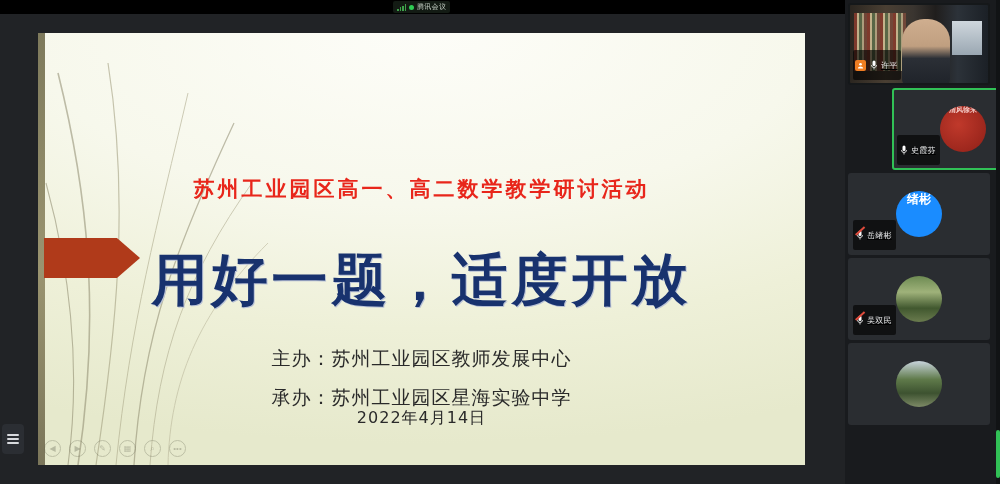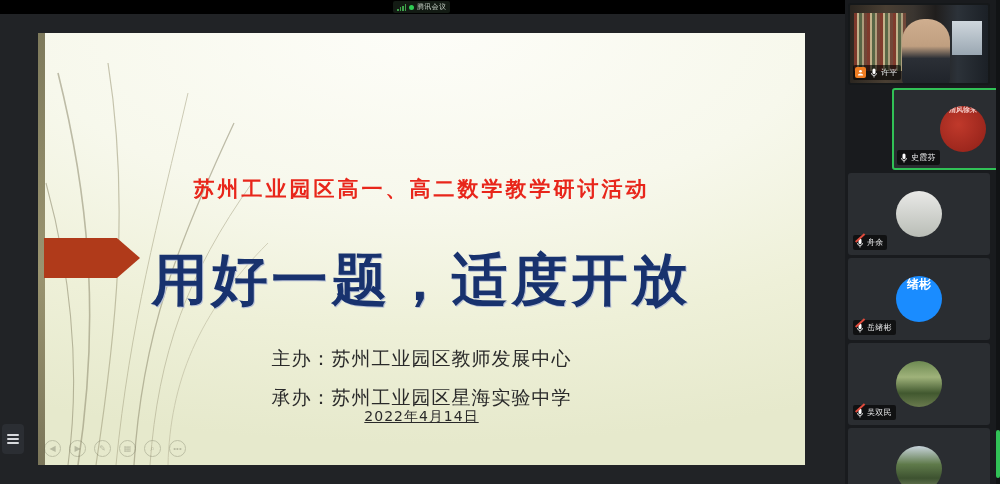--- a/index.html
+++ b/index.html
@@ -65,21 +65,21 @@
     text-shadow:1px 1px 0 #b9c2d6; white-space:nowrap;
   }
   .sub {
     position:absolute; left:0; right:0;
     text-align:center; color:#2a2a2a;
     font-family:"DejaVu Sans","Liberation Sans",sans-serif;
     font-size:19px; letter-spacing:1px; white-space:nowrap;
   }
   .sub-1 { top:313px; }
   .sub-2 { top:352px; }
-  .sub-3 { top:375px; font-size:14px;text-decoration:underline; }
+  .sub-3 { top:375px; font-size:16px; }
 
   
   .ppt-ctrls {
     position:absolute; left:6px; bottom:8px;
     display:flex; align-items:center; gap:8px; opacity:.30;
   }
   .ppt-btn {
     width:17px; height:17px; border-radius:50%;
     border:1px solid #5d5f4a; color:#4e5040;
     display:flex; align-items:center; justify-content:center;
@@ -131,23 +131,23 @@
     font-size:12px; color:#fff; font-weight:700; overflow:hidden;
   }
   .av-red { background:radial-gradient(circle at 40% 40%,#c0392b,#8e1f17); }
   .av-red .mini { font-size:7px; color:#f3c8c4; line-height:1.1; text-align:center; }
   .av-blue { background:#1a8cff; }
   .av-gray { background:linear-gradient(180deg,#e9e9e7,#b9bdb6); }
   .av-forest { background:linear-gradient(180deg,#6d8a52 0%,#9fb27a 35%,#41582f 70%,#6a7b4e 100%); }
   .av-valley { background:linear-gradient(180deg,#c8d4dc 0%,#5f7a4a 40%,#3d5230 70%,#7d8a66 100%); }
 
   .nameplate {
-    position:absolute; left:3px; bottom:3px; height:15px;
+    position:absolute; left:3px; bottom:3px; height:30px;
     display:flex; align-items:center; gap:3px;
-    background:rgba(0,0,0,.62); border-radius:2px; padding:0 4px 0 2px;
+    background:rgba(0,0,0,.62); border-radius:2px; padding:0 4px 0 2px;text-decoration:underline;
   }
   .host-badge {
     width:11px; height:11px; border-radius:2px; background:#ef7d22;
     display:flex; align-items:center; justify-content:center;
   }
   .host-badge svg { width:7px; height:7px; }
   .mic { position:relative; width:9px; height:11px;
     display:flex; align-items:center; justify-content:center; }
   .mic svg { width:8px; height:10px; }
   .mic.muted .slash {
@@ -261,34 +261,20 @@
           <svg viewBox="0 0 16 20">
               <rect x="5" y="1" width="6" height="11" rx="3" fill="#fff"></rect>
             <path d="M3 10a5 5 0 0 0 10 0" stroke="#fff" stroke-width="1.6" fill="none"></path>
             <rect x="7.2" y="15" width="1.6" height="4" fill="#fff"></rect>
             </svg>
         </span>
         <span class="pname">史霞芬</span>
       </div>
     </div>
 
-    <div class="tile">
-      <div class="avatar av-gray"></div>
-      <div class="nameplate">
-        <span class="mic muted">
-          <svg viewBox="0 0 16 20">
-              <rect x="5" y="1" width="6" height="11" rx="3" fill="#fff"></rect>
-            <path d="M3 10a5 5 0 0 0 10 0" stroke="#fff" stroke-width="1.6" fill="none"></path>
-            <rect x="7.2" y="15" width="1.6" height="4" fill="#fff"></rect>
-            </svg>
-          <span class="slash"></span>
-        </span>
-        <span class="pname">舟余</span>
-      </div>
-    </div>
 
     <div class="tile">
       <div class="avatar av-blue">
         <span>绪彬</span>
       </div>
       <div class="nameplate">
         <span class="mic muted">
           <svg viewBox="0 0 16 20">
               <rect x="5" y="1" width="6" height="11" rx="3" fill="#fff"></rect>
             <path d="M3 10a5 5 0 0 0 10 0" stroke="#fff" stroke-width="1.6" fill="none"></path>

